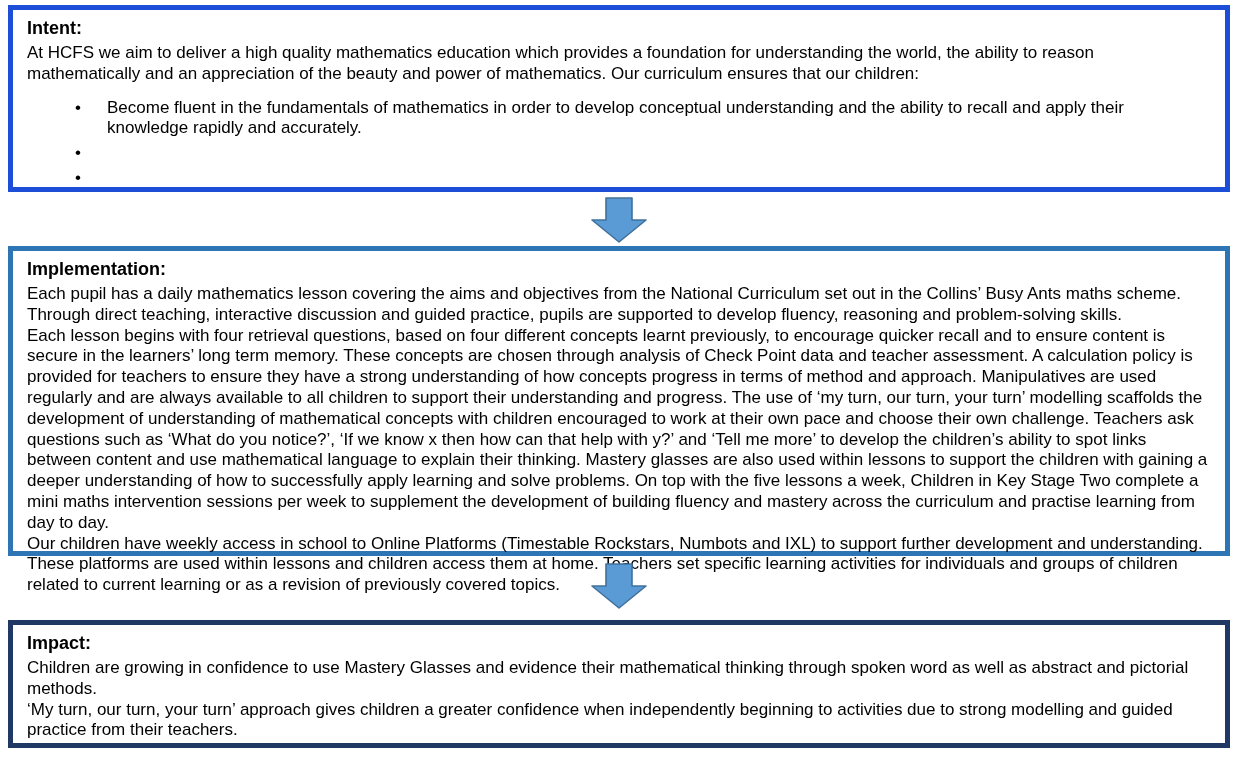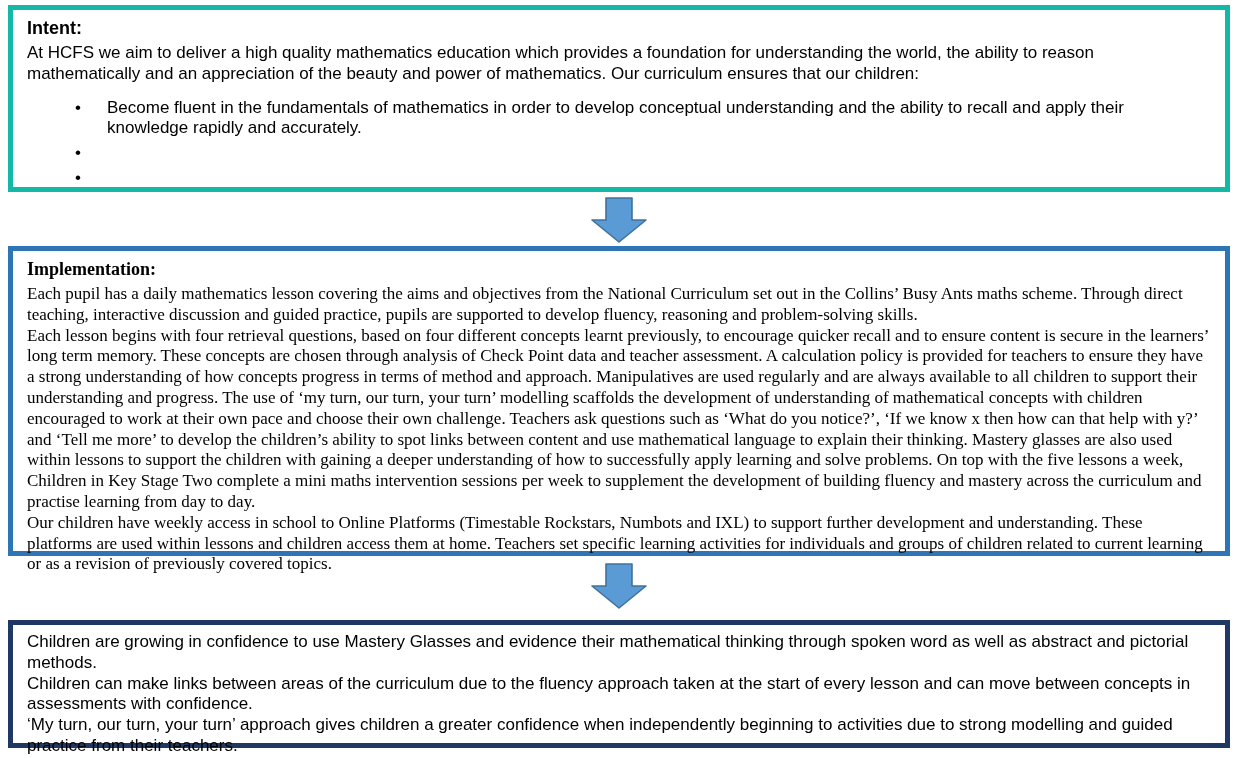--- a/index.html
+++ b/index.html
@@ -24,22 +24,22 @@
   }
   .box h2 {
     font-size: 18px;
     font-weight: 700;
     margin: 1px 0 4px 0;
   }
   .box p, .box li {
     font-size: 17px;
     line-height: 20.8px;
   }
-  .box-intent { top: 5px; height: 187px; border: 5px solid #14b8a6; }
-  .box-implementation { top: 246px; height: 310px; border: 5px solid #2E75B6; font-family: Liberation Serif, serif; }
+  .box-intent { top: 5px; height: 187px; border: 5px solid #1d4ed8; }
+  .box-implementation { top: 246px; height: 310px; border: 5px solid #2E75B6; }
   .box-impact { top: 620px; height: 128px; border: 5px solid #1F3864; }
   ul.bullets { list-style: none; margin-top: 13px; }
   ul.bullets li { display: flex; padding-left: 48px; margin-bottom: 4px; }
   ul.bullets .bullet-marker { flex: 0 0 32px; width: 32px; }
   .arrow {
     position: absolute;
     left: 591px;
     width: 56px; height: 46px;
     line-height: 0;
   }
@@ -81,18 +81,18 @@
     <p>Our children have weekly access in school to Online Platforms (Timestable Rockstars, Numbots and IXL) to support further development and understanding. These platforms are used within lessons and children access them at home. Teachers set specific learning activities for individuals and groups of children related to current learning or as a revision of previously covered topics.</p>
   </section>
 
   <div class="arrow arrow-2">
     <svg width="56" height="46" viewBox="0 0 56 46" xmlns="http://www.w3.org/2000/svg">
       <polygon points="15,1 41,1 41,23 55,23 28,45 1,23 15,23" fill="#5B9BD5" stroke="#41719C" stroke-width="1.6" stroke-linejoin="round"></polygon>
     </svg>
   </div>
 
   <section class="box box-impact">
+    <h2>Impact:</h2>
     <p>Children are growing in confidence to use Mastery Glasses and evidence their mathematical thinking through spoken word as well as abstract and pictorial methods.</p>
-    <p>Children can make links between areas of the curriculum due to the fluency approach taken at the start of every lesson and can move between concepts in assessments with confidence.</p>
     <p>‘My turn, our turn, your turn’ approach gives children a greater confidence when independently beginning to activities due to strong modelling and guided practice from their teachers.</p>
   </section>
 
 </div>
 
 </body></html>

